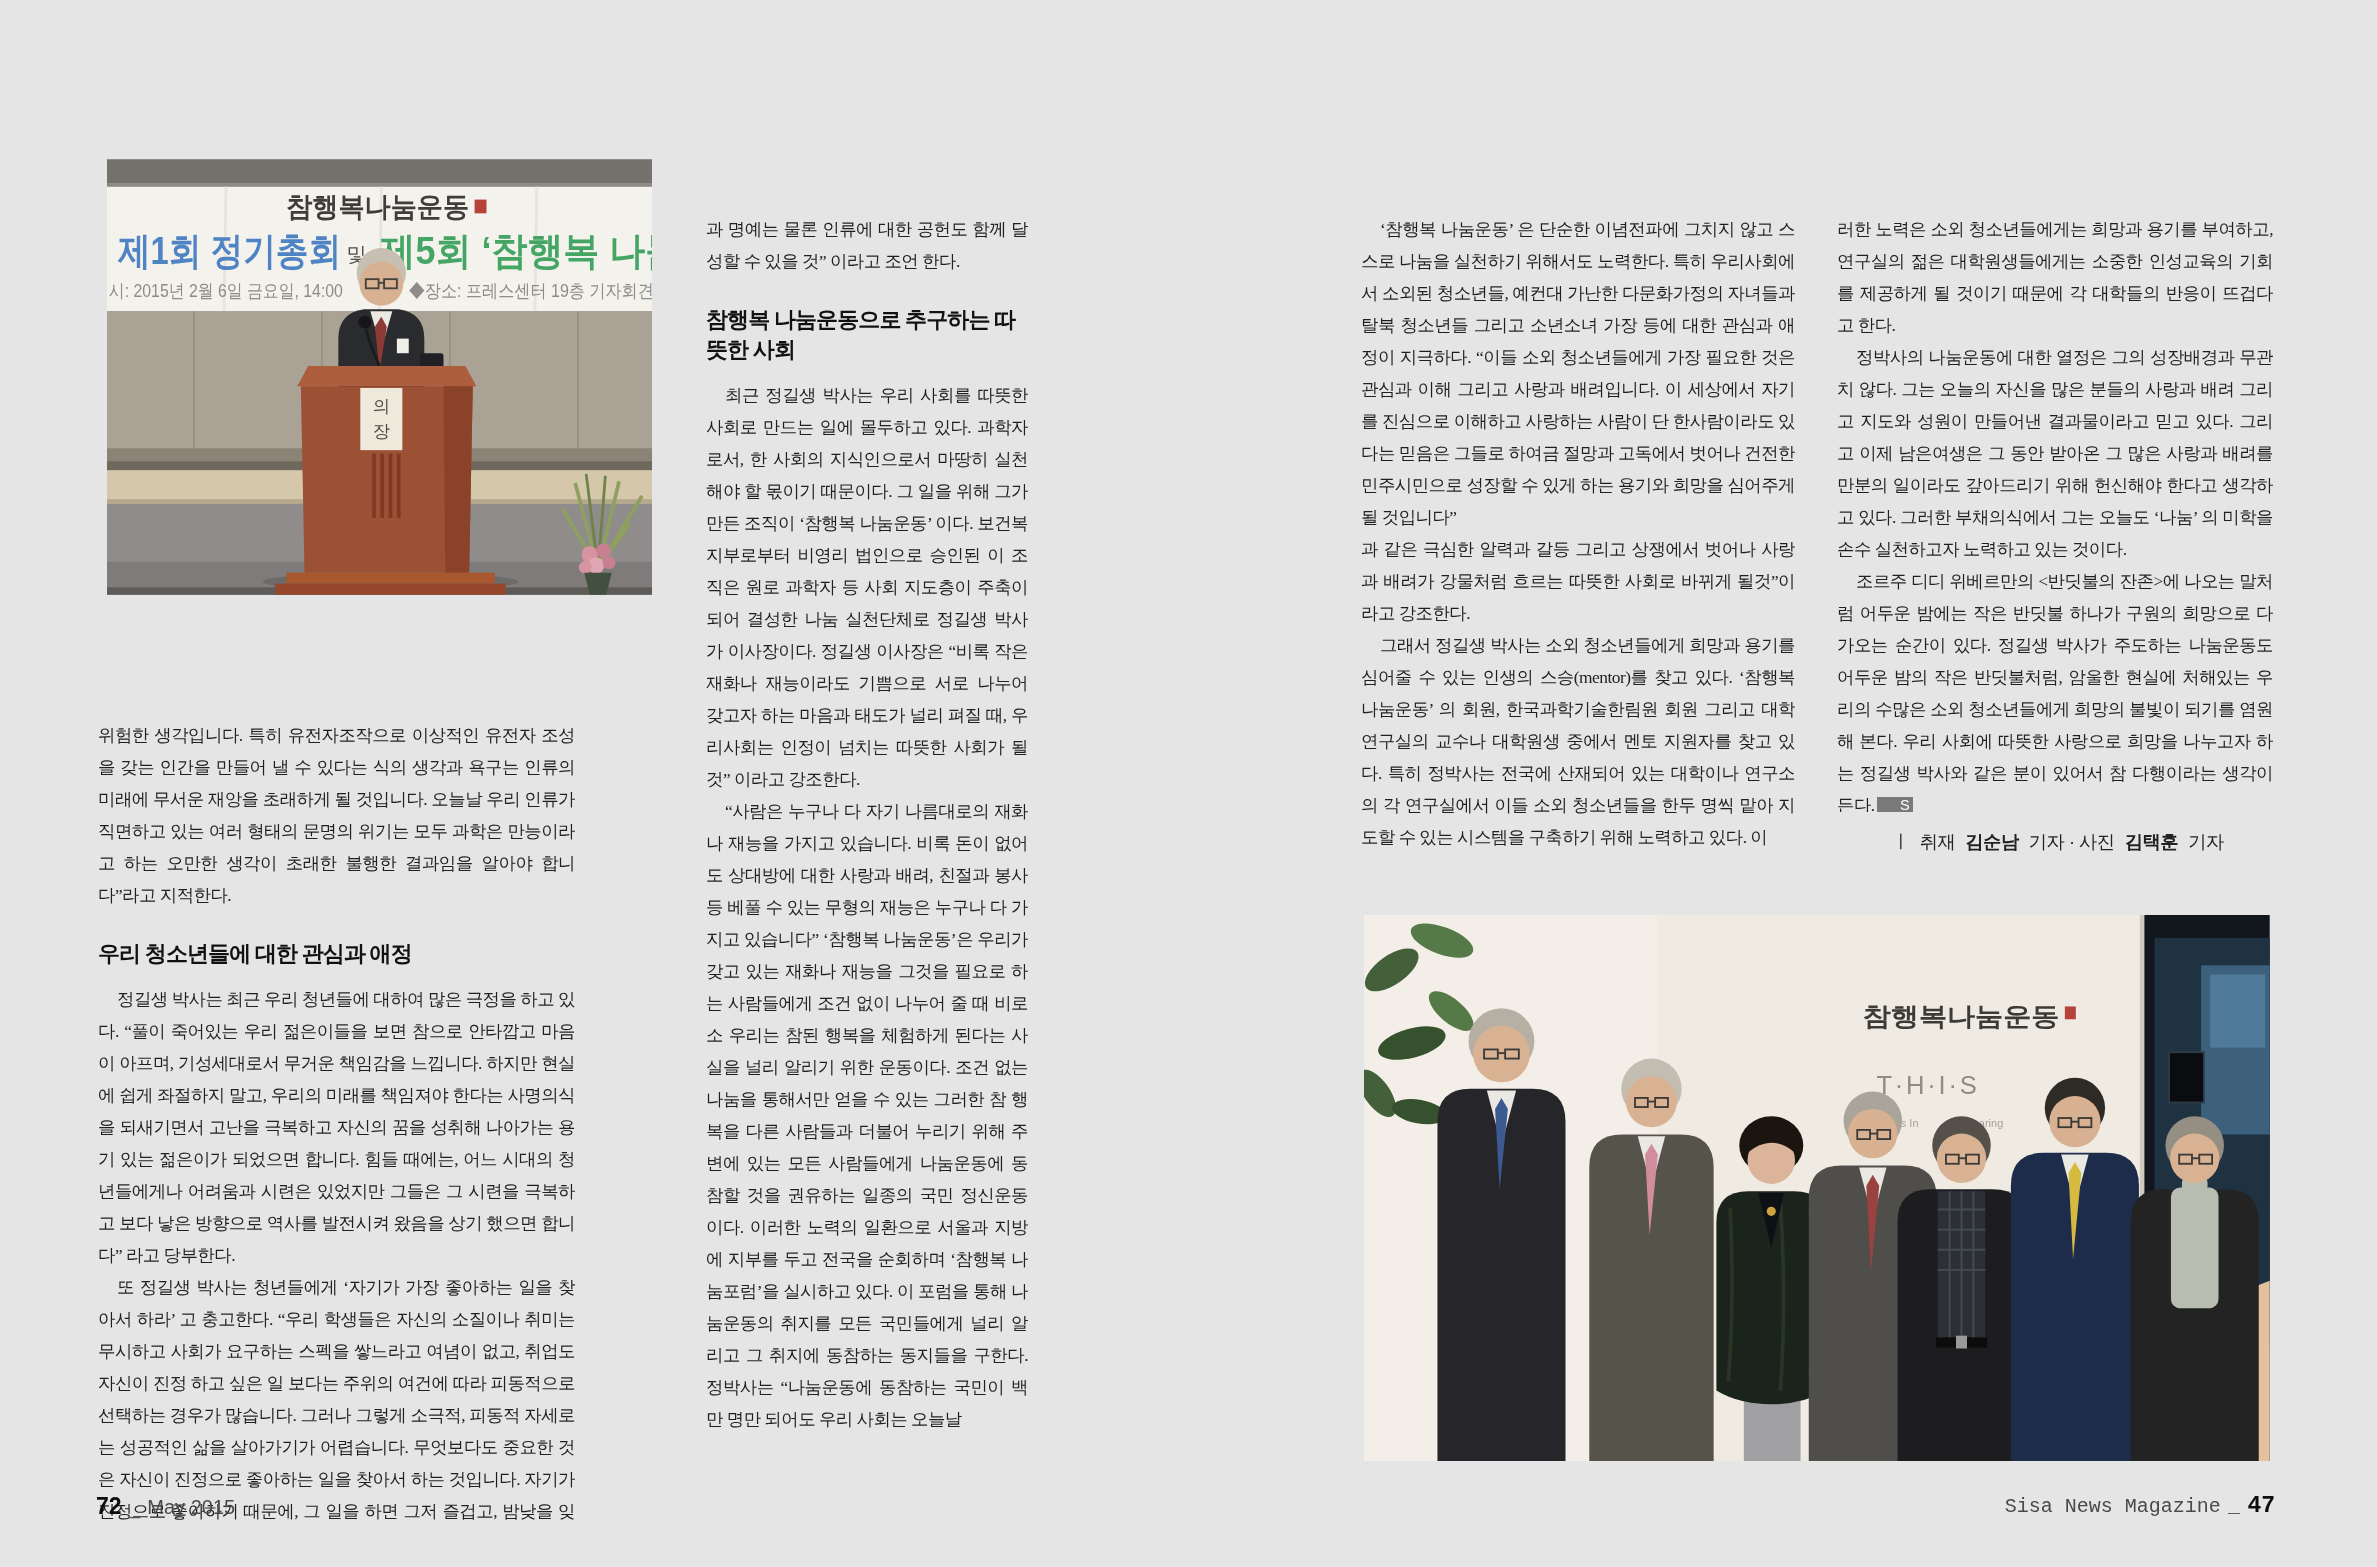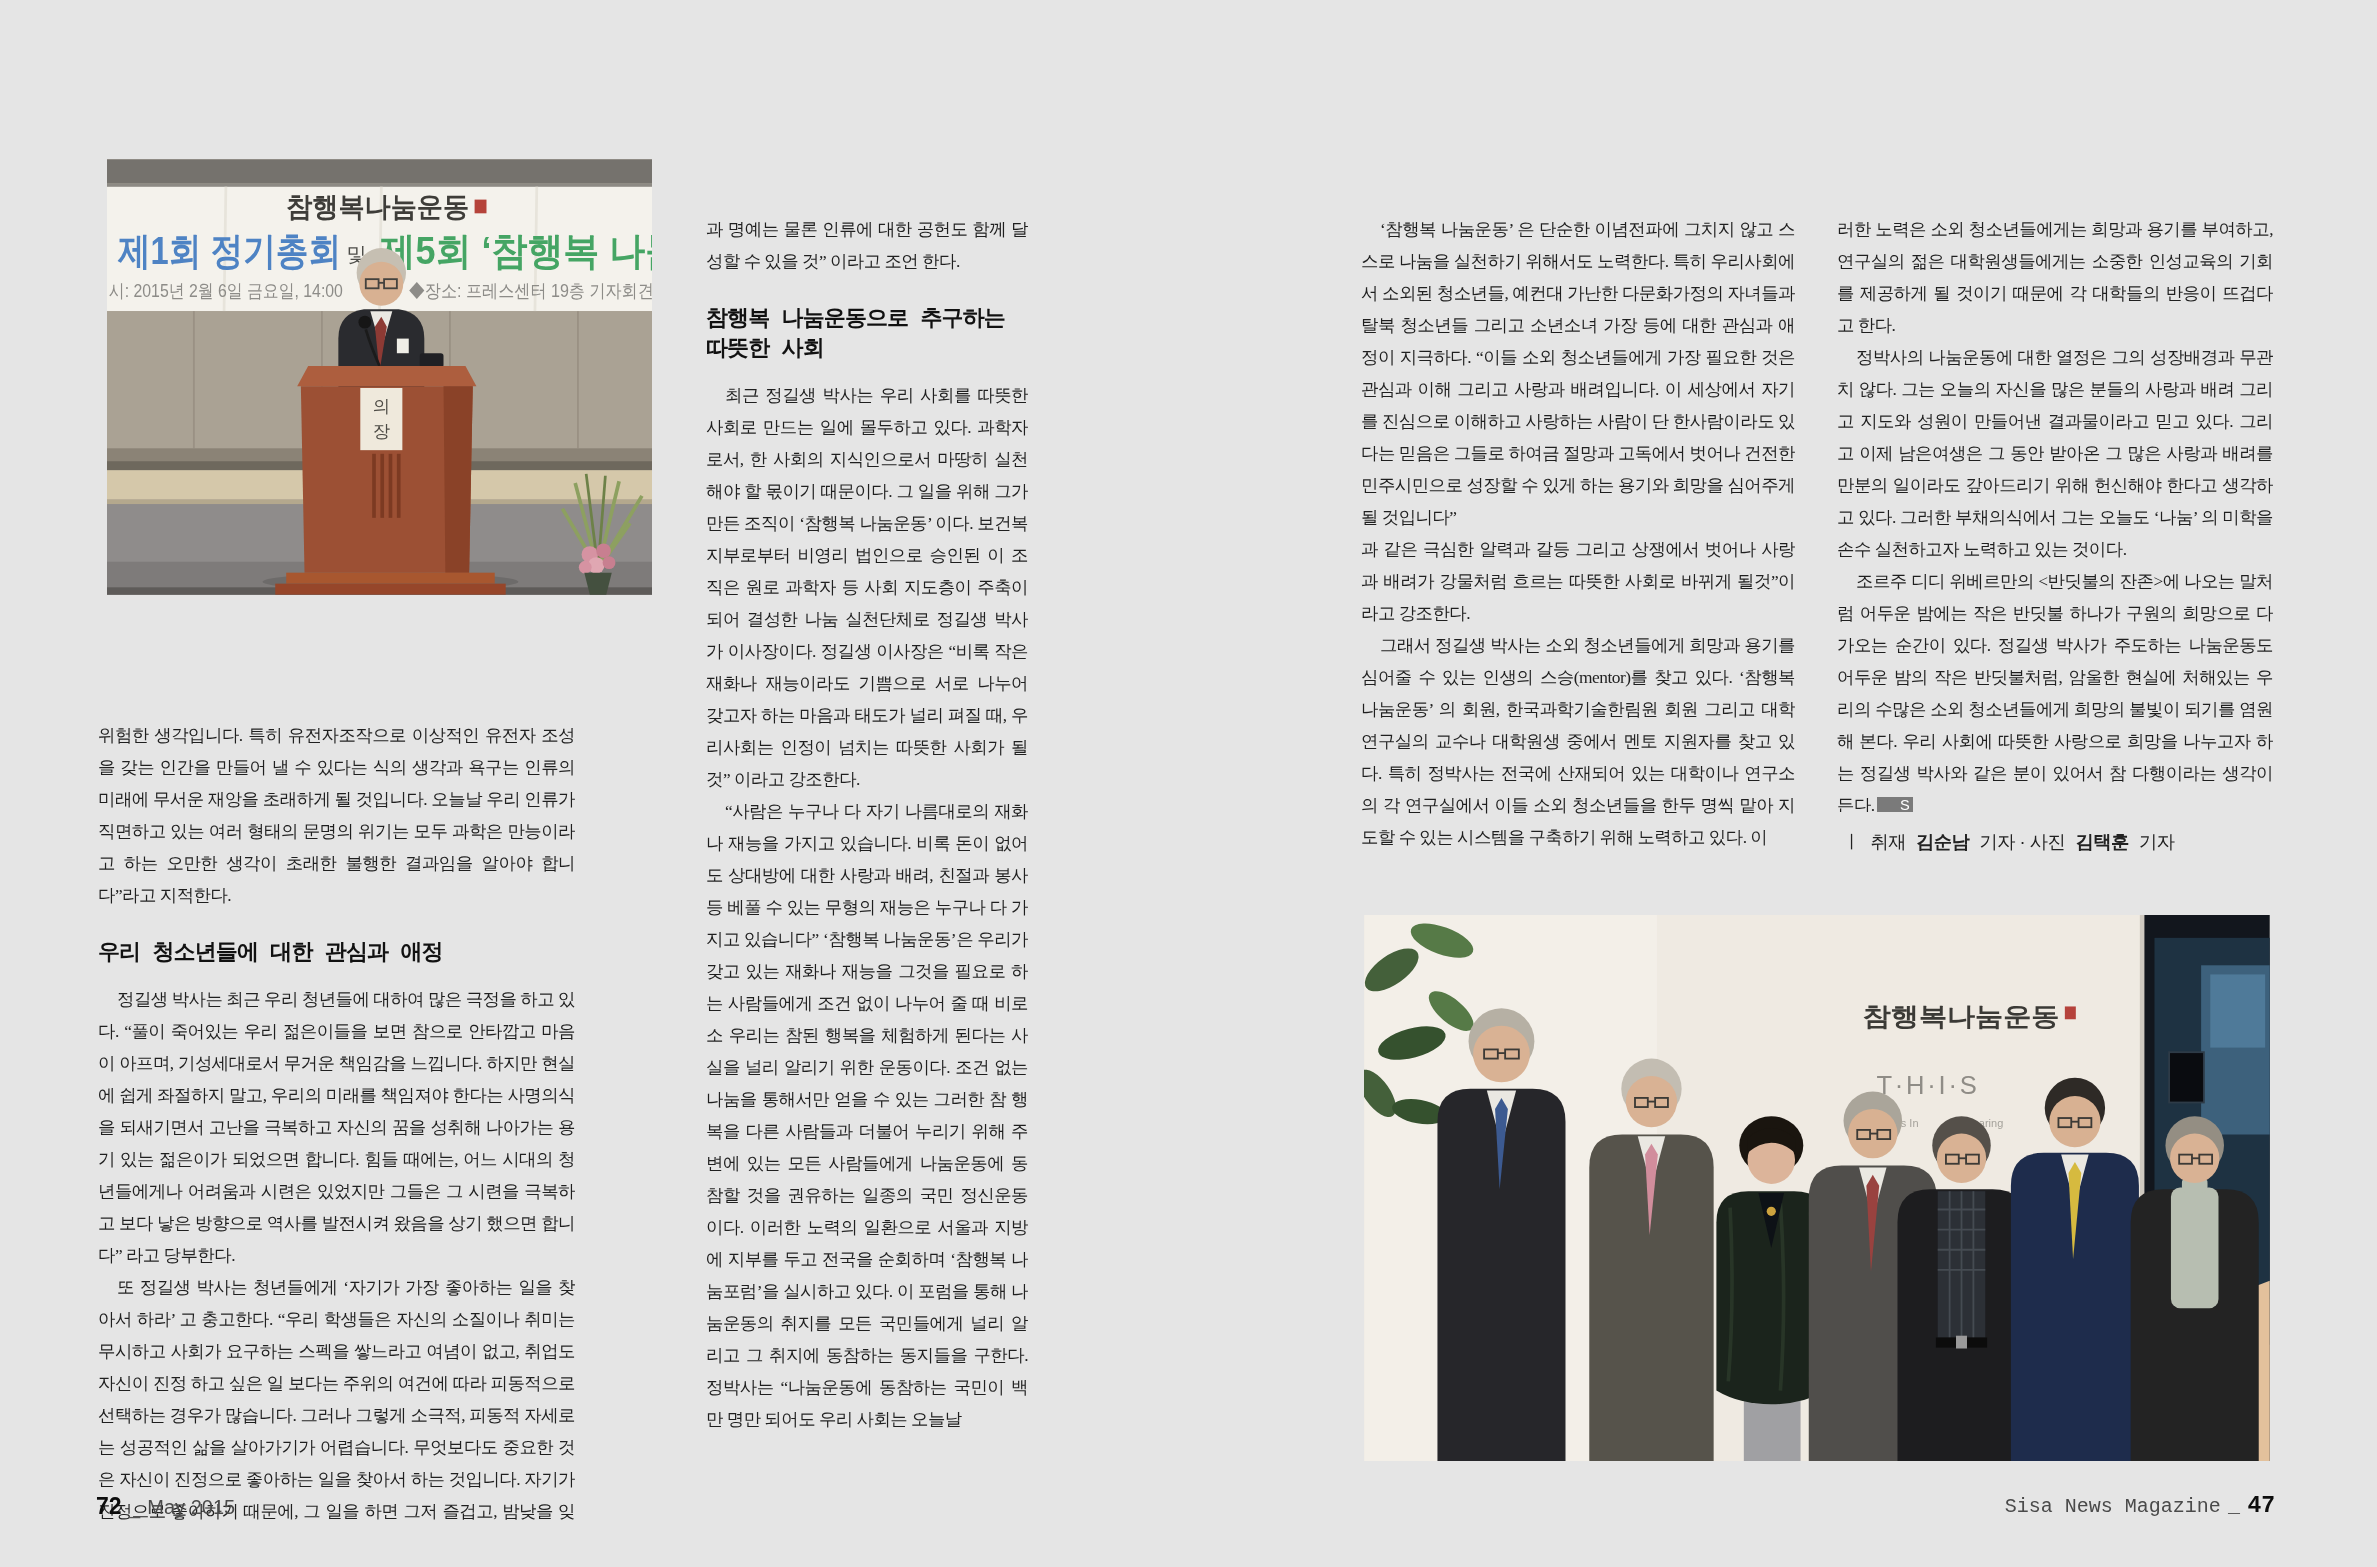--- a/index.html
+++ b/index.html
@@ -2,30 +2,30 @@
 <html style="font-size:14.6px"><head>
 <meta charset="utf-8">
 <style>
   html,body{margin:0;padding:0;background:#ffffff;}
   .spread{position:relative;width:2377px;height:1568px;background:#e5e5e5;overflow:hidden;
           font-family:"Liberation Serif",serif;}
   .col{position:absolute;text-align:justify;font-size:17.4px;line-height:32px;color:#1f1f1f;
        letter-spacing:-0.5px;word-break:break-all;overflow:hidden;}
   .col p{margin:0;}
   .col p.indent{text-indent:19px;}
-  .col-heading{font-family:Liberation Mono, monospace;font-weight:bold;font-size:22px;
+  .col-heading{font-family:Liberation Serif, serif;font-weight:bold;font-size:22px;
        line-height:30px;margin:27.5px 0 14.6px 0;text-align:left;letter-spacing:-0.9px;color:#111;}
   #col1{left:98px;top:683px;width:477px;height:802px;margin-top:36px;}
   #col2{left:706px;top:213px;width:322px;height:1272px;}
   #col3{left:1361px;top:213px;width:434px;height:686px;}
   #col4{left:1837px;top:213px;width:436px;height:599px;}
   .photo{position:absolute;display:block;}
   #photo-event{left:107px;top:159px;}
   #photo-group{left:1364px;top:915px;}
-  .byline{position:absolute;left:1837px;top:829px;width:436px;text-align:left;
+  .byline{position:absolute;left:1837px;top:829px;width:436px;text-align:center;
           font-family:"Liberation Sans",sans-serif;font-size:18.3px;color:#222;letter-spacing:-0.5px;}
   .byline .rep{font-weight:bold;}
   .byline span{margin-left:5.5px;}
   .endmark{display:inline-block;background:#7a7a7a;color:#ffffff;font-family:"Liberation Sans",sans-serif;
           font-size:14.6px;line-height:17.4px;padding:0 3.7px;margin-left:2.7px;vertical-align:0.9px;}
   .footer{position:absolute;top:1493px;font-family:"Liberation Sans",sans-serif;font-size:20px;color:#3a3a3a;}
   #footer-left{left:96px;}
   #footer-right{right:102px;font-family:Liberation Mono, monospace;}
   .footer .pg{font-weight:bold;font-size:23px;color:#0d0d0d;}
   .footer .sep{margin:0 7.3px;color:#555;}

